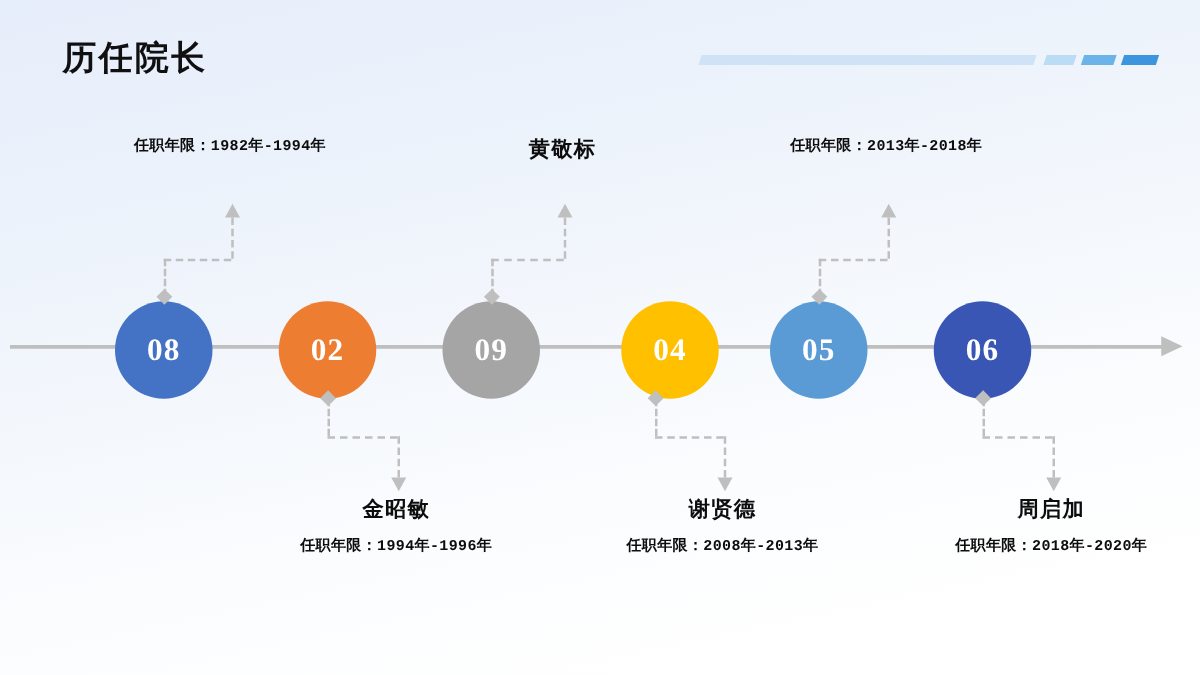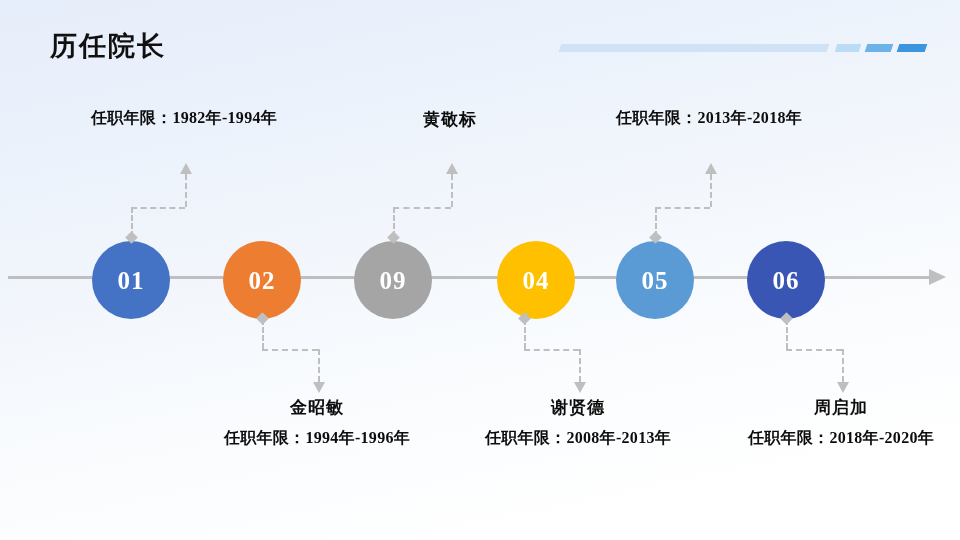--- a/index.html
+++ b/index.html
@@ -129,25 +129,25 @@
   }
   .label-name {
     font-size: 17px;
     font-weight: bold;
     color: #0d0d0d;
     letter-spacing: 1px;
     font-family: "Liberation Serif", "DejaVu Serif", serif;
     margin-bottom: 9px;
   }
   .label-term {
-    font-size: 16px;
+    font-size: 12px;
     font-weight: bold;
     color: #0d0d0d;
     letter-spacing: 0.3px;
-    font-family: Liberation Serif, serif;
+    font-family: Liberation Mono, monospace;
   }
 </style>
 </head>
 <body>
 
 <div id="slide">
 
   <div id="title">历任院长</div>
 
   <div id="deco">
@@ -155,21 +155,21 @@
       <div class="deco-bar" style="left: 300px; width: 24px; background: rgb(187, 220, 245);"></div>
       <div class="deco-bar" style="left: 330px; width: 26px; background: rgb(107, 179, 232);"></div>
       <div class="deco-bar" style="left: 362px; width: 28px; background: rgb(61, 149, 222);"></div>
     </div>
 
   <div id="axis-line"></div>
   <div id="axis-arrow"></div>
 
   <div id="nodes-layer">
       <div class="node" style="left: 92px; background: rgb(68, 114, 196);">
-        <span class="node-num">01</span>
+        <span class="node-num">08</span>
       </div>
       <div class="diamond" style="left: 126.5px; top: 232.5px;"></div>
       <div class="conn">
         <div class="seg-v" style="left: 131px; top: 206.5px; height: 30px;"></div>
         <div class="seg-h" style="left: 131px; top: 206.5px; width: 54px;"></div>
         <div class="seg-v" style="left: 185px; top: 173.5px; height: 33px;"></div>
         <div class="arrow-up" style="left: 180px; top: 162.5px;"></div>
       </div>
       <div class="label" style="left: 34px; width: 300px; top: 108px;">
         <div class="label-term">任职年限：1982年-1994年</div>

